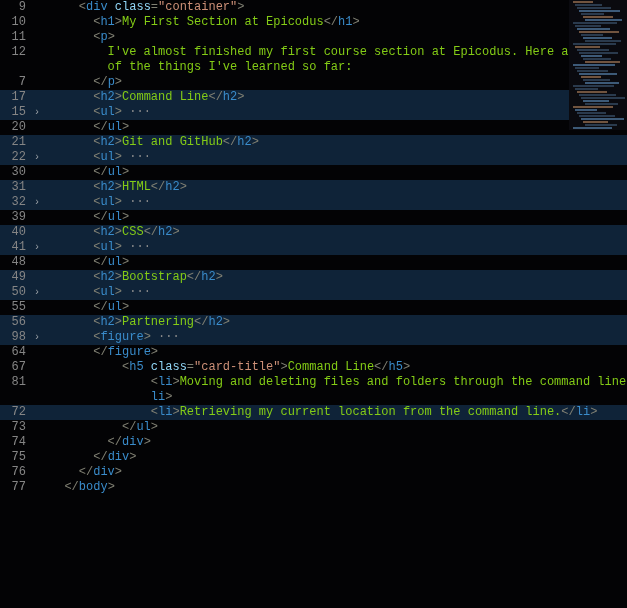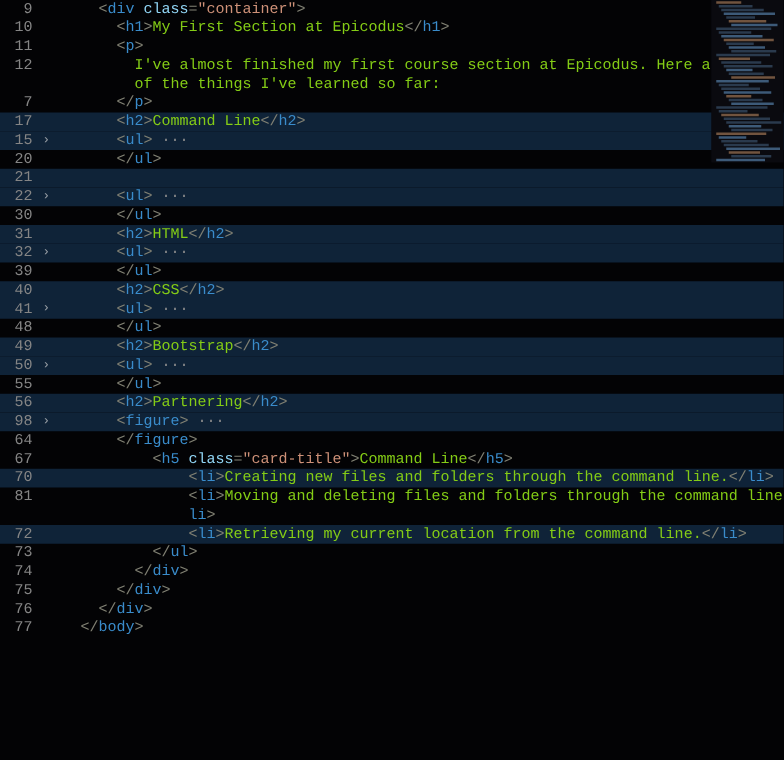--- a/index.html
+++ b/index.html
@@ -126,20 +126,21 @@
     <div class="row">
       <div class="gutter">20</div>
       <div class="fold"></div>
       <div class="rainbow" style="background: rgb(75, 31, 94);"></div>
       <div class="code"><span>      </span><span class="pb">&lt;/</span><span class="tg">ul</span><span class="pb">&gt;</span></div>
     </div>
     <div class="row hl">
       <div class="gutter">21</div>
       <div class="fold"></div>
       <div class="rainbow" style="background: rgb(75, 31, 94);"></div>
+      <div class="code"><span>      </span><span class="pb">&lt;</span><span class="tg">h2</span><span class="pb">&gt;</span><span class="tx">Git and GitHub</span><span class="pb">&lt;/</span><span class="tg">h2</span><span class="pb">&gt;</span></div>
     </div>
     <div class="row hl">
       <div class="gutter">22</div>
       <div class="fold">›</div>
       <div class="rainbow" style="background: rgb(75, 31, 94);"></div>
       <div class="code"><span>      </span><span class="pb">&lt;</span><span class="tg">ul</span><span class="pb">&gt;</span><span class="fold-dots"> ···</span></div>
     </div>
     <div class="row">
       <div class="gutter">30</div>
       <div class="fold"></div>
@@ -216,26 +217,20 @@
       <div class="gutter">64</div>
       <div class="fold"></div>
       <div class="rainbow" style="background: rgb(75, 31, 94);"></div>
       <div class="code"><span>      </span><span class="pb">&lt;/</span><span class="tg">figure</span><span class="pb">&gt;</span></div>
     </div>
     <div class="row">
       <div class="gutter">67</div>
       <div class="fold"></div>
       <div class="rainbow" style="background: rgb(94, 31, 31);"></div>
       <div class="code"><span>          </span><span class="pb">&lt;</span><span class="tg">h5</span><span class="pb"> </span><span class="at">class</span><span class="pb">=</span><span class="st">"card-title"</span><span class="pb">&gt;</span><span class="tx">Command Line</span><span class="pb">&lt;/</span><span class="tg">h5</span><span class="pb">&gt;</span></div>
-    </div>
-    <div class="row hl">
-      <div class="gutter">70</div>
-      <div class="fold"></div>
-      <div class="rainbow" style="background: rgb(31, 75, 94);"></div>
-      <div class="code"><span>              </span><span class="pb">&lt;</span><span class="tg">li</span><span class="pb">&gt;</span><span class="tx">Creating new files and folders through the command line.</span><span class="pb">&lt;/</span><span class="tg">li</span><span class="pb">&gt;</span></div>
     </div>
     <div class="row">
       <div class="gutter">81</div>
       <div class="fold"></div>
       <div class="rainbow" style="background: rgb(31, 75, 94);"></div>
       <div class="code"><span>              </span><span class="pb">&lt;</span><span class="tg">li</span><span class="pb">&gt;</span><span class="tx">Moving and deleting files and folders through the command line.</span></div>
     </div>
     <div class="row">
       <div class="gutter"></div>
       <div class="fold"></div>

